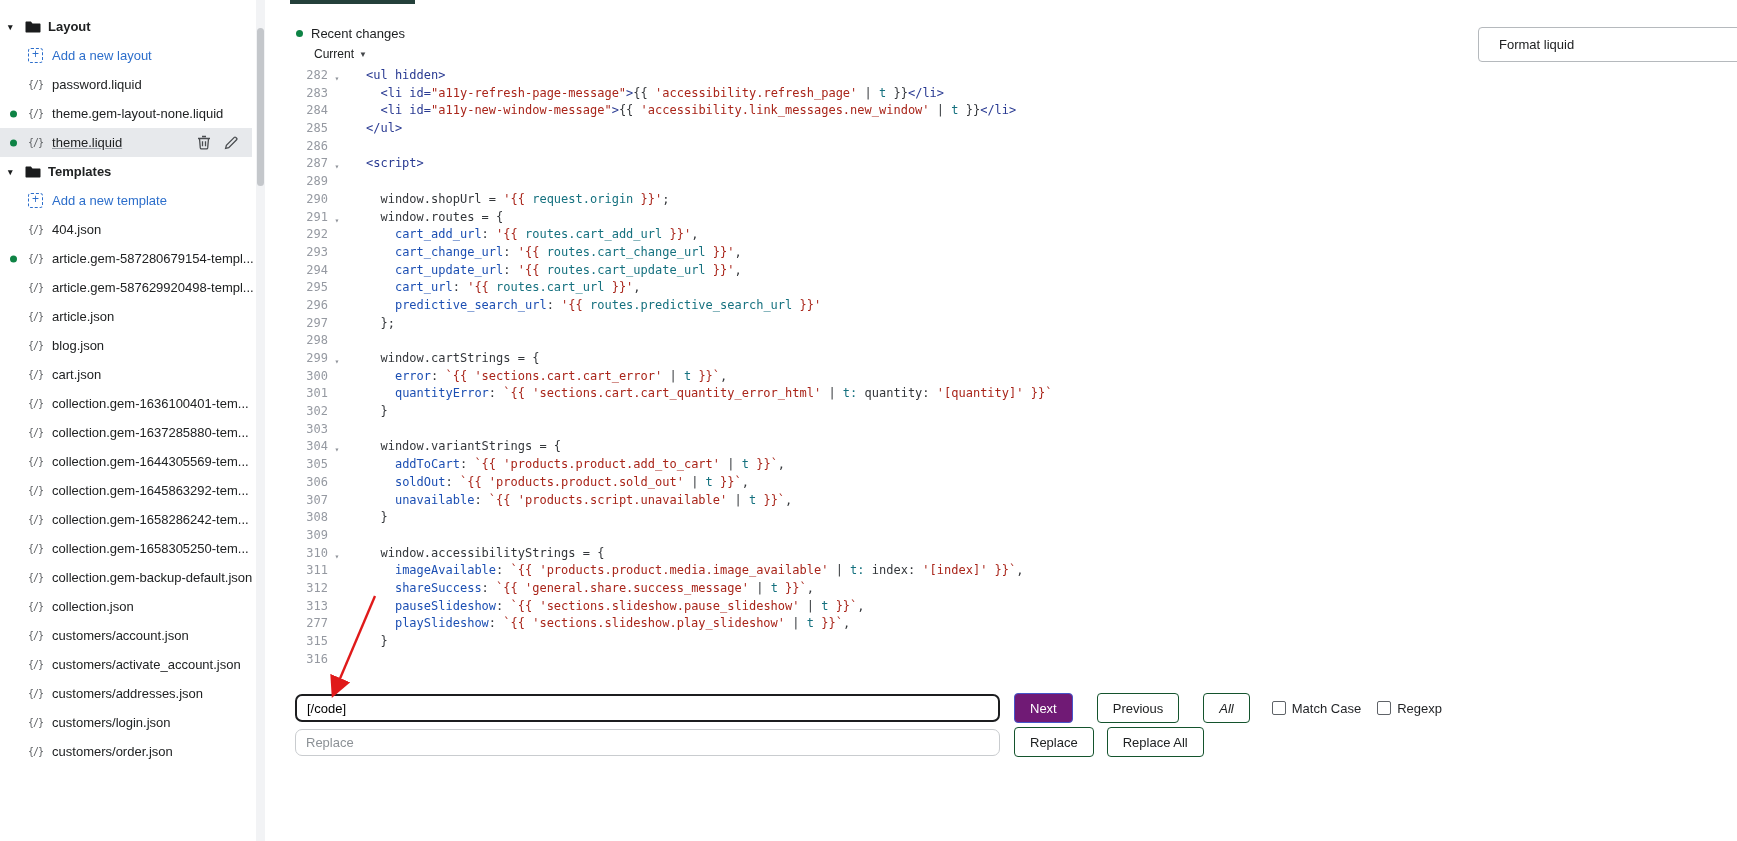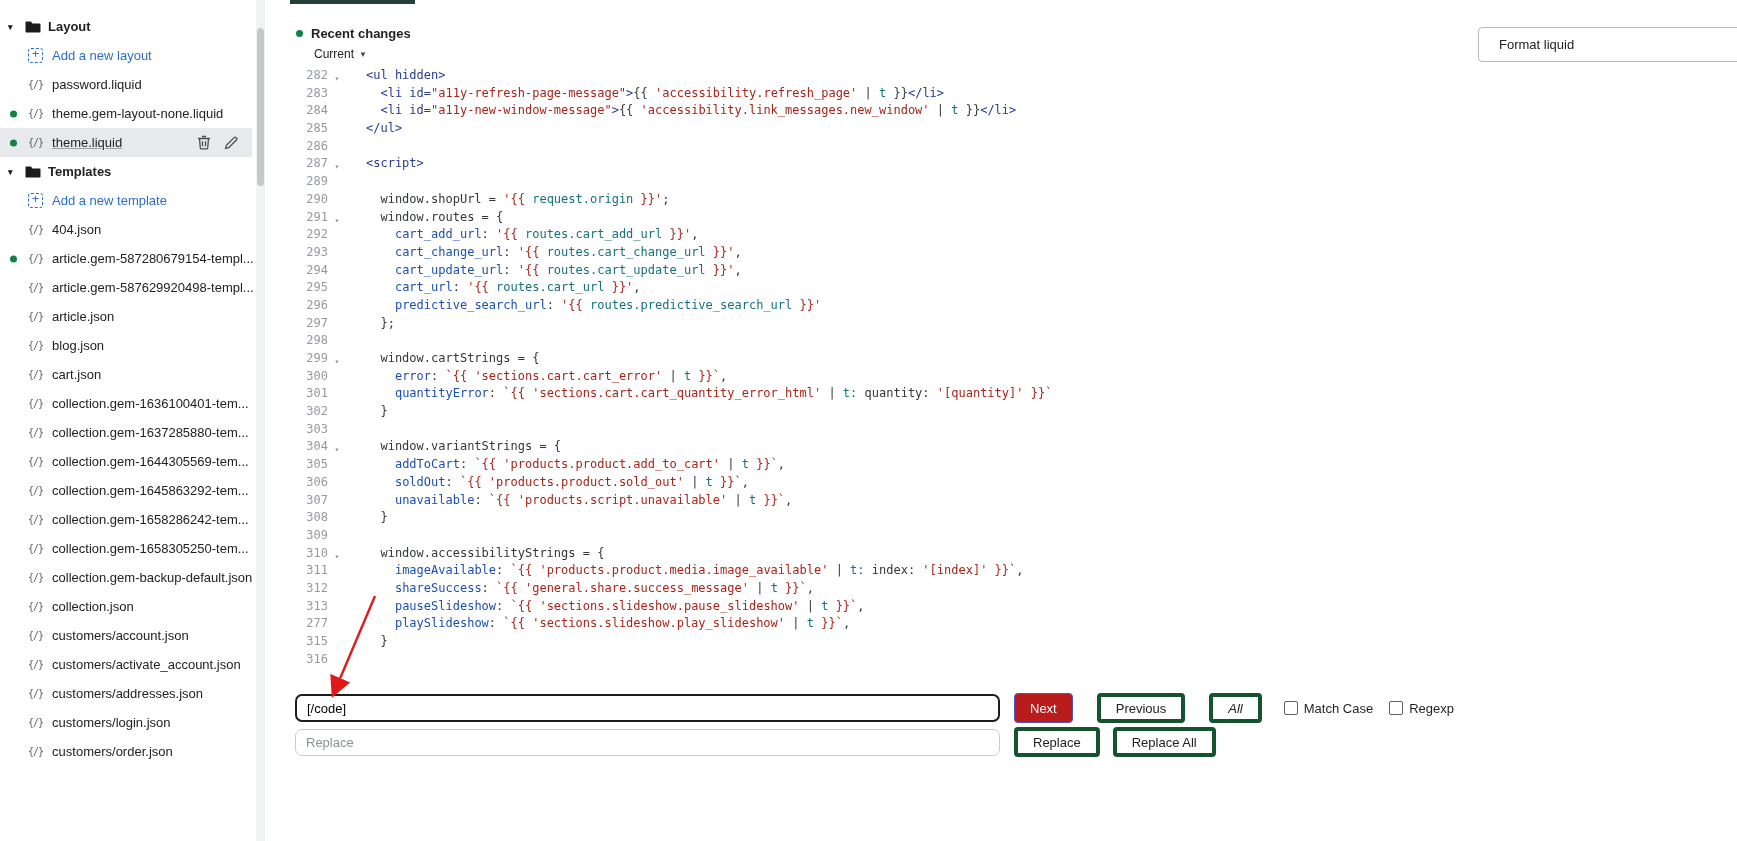--- a/index.html
+++ b/index.html
@@ -30,21 +30,21 @@
   .actions { position:absolute; right:14px; display:flex; gap:13px; align-items:center; }
   .act-ico { display:flex; cursor:pointer; }
   .sb-track { position:absolute; right:1px; top:0; width:9px; height:841px; background:#f2f3f5; }
   .sb-thumb { position:absolute; right:2px; top:28px; width:7px; height:158px;
               background:#c4c7cb; border-radius:4px; }
 
   
   .main { position:absolute; left:266px; top:0; width:1471px; height:841px; background:#fff; }
   .tab-indicator { position:absolute; left:24px; top:0; width:125px; height:4px; background:#24403a; }
   .recent { position:absolute; left:30px; top:26px; display:flex; align-items:center; gap:8px;
-            font-size:13px; font-weight:700; color:#1d1f21; }
+            font-size:13px; font-weight:400; color:#1d1f21; }
   .gdot { width:7px; height:7px; border-radius:50%; background:#0e8345; flex:none; }
   .version { position:absolute; left:48px; top:47px; display:flex; align-items:center; gap:5px;
              font-size:12px; color:#202223; cursor:pointer; }
   .version .vcaret { font-size:8px; color:#44474a; }
   .format-btn { position:absolute; left:1212px; top:27px; width:300px; height:35px;
                 background:#fff; border:1px solid #b5b9bd; border-radius:4px;
                 font-family:"Liberation Sans", sans-serif; font-size:13px; color:#202223;
                 text-align:left; padding-left:20px; cursor:pointer; }
 
   
@@ -64,23 +64,23 @@
   .findrow { position:absolute; left:29px; display:flex; align-items:center; }
   .findrow1 { top:693px; }
   .findrow2 { top:727px; }
   .search-input { width:705px; height:28px; border:2px solid #1c1d1f; border-radius:7px;
                   padding:0 10px; font-size:13px; font-family:"Liberation Sans", sans-serif;
                   outline:none; margin-right:14px; }
   .replace-input { width:705px; height:27px; border:1px solid #c9cccf; border-radius:7px;
                    padding:0 10px; font-size:13px; font-family:"Liberation Sans", sans-serif;
                    outline:none; margin-right:14px; color:#202223; }
   .replace-input::placeholder { color:#8c9196; }
-  .btn { height:30px; padding:0 15px; background:#fff; border:4px solid #14532d; border-radius:4px;
+  .btn { height:30px; padding:0 15px; background:#fff; border:1px solid #14532d; border-radius:4px;
          font-family:"Liberation Sans", sans-serif; font-size:13px; color:#202223; cursor:pointer; }
-  .btn-primary { background:#b91c1c; border:1px solid #4655ca; color:#fff; }
+  .btn-primary { background:#701a75; border:1px solid #4655ca; color:#fff; }
   .mr24 { margin-right:24px; } .mr22 { margin-right:22px;font-style:italic; } .mr13 { margin-right:13px; }
   .cbgroup { display:flex; align-items:center; margin-right:16px; font-size:13px; color:#1f2124; }
   .cb { appearance:none; -webkit-appearance:none; width:14px; height:14px; margin:0 6px 0 0;
         border:1.5px solid #5f6368; border-radius:2px; background:#fff; cursor:pointer; }
 
   .arrow-svg { position:absolute; left:55px; top:590px; pointer-events:none; }
 </style>
 </head>
 <body>
 

